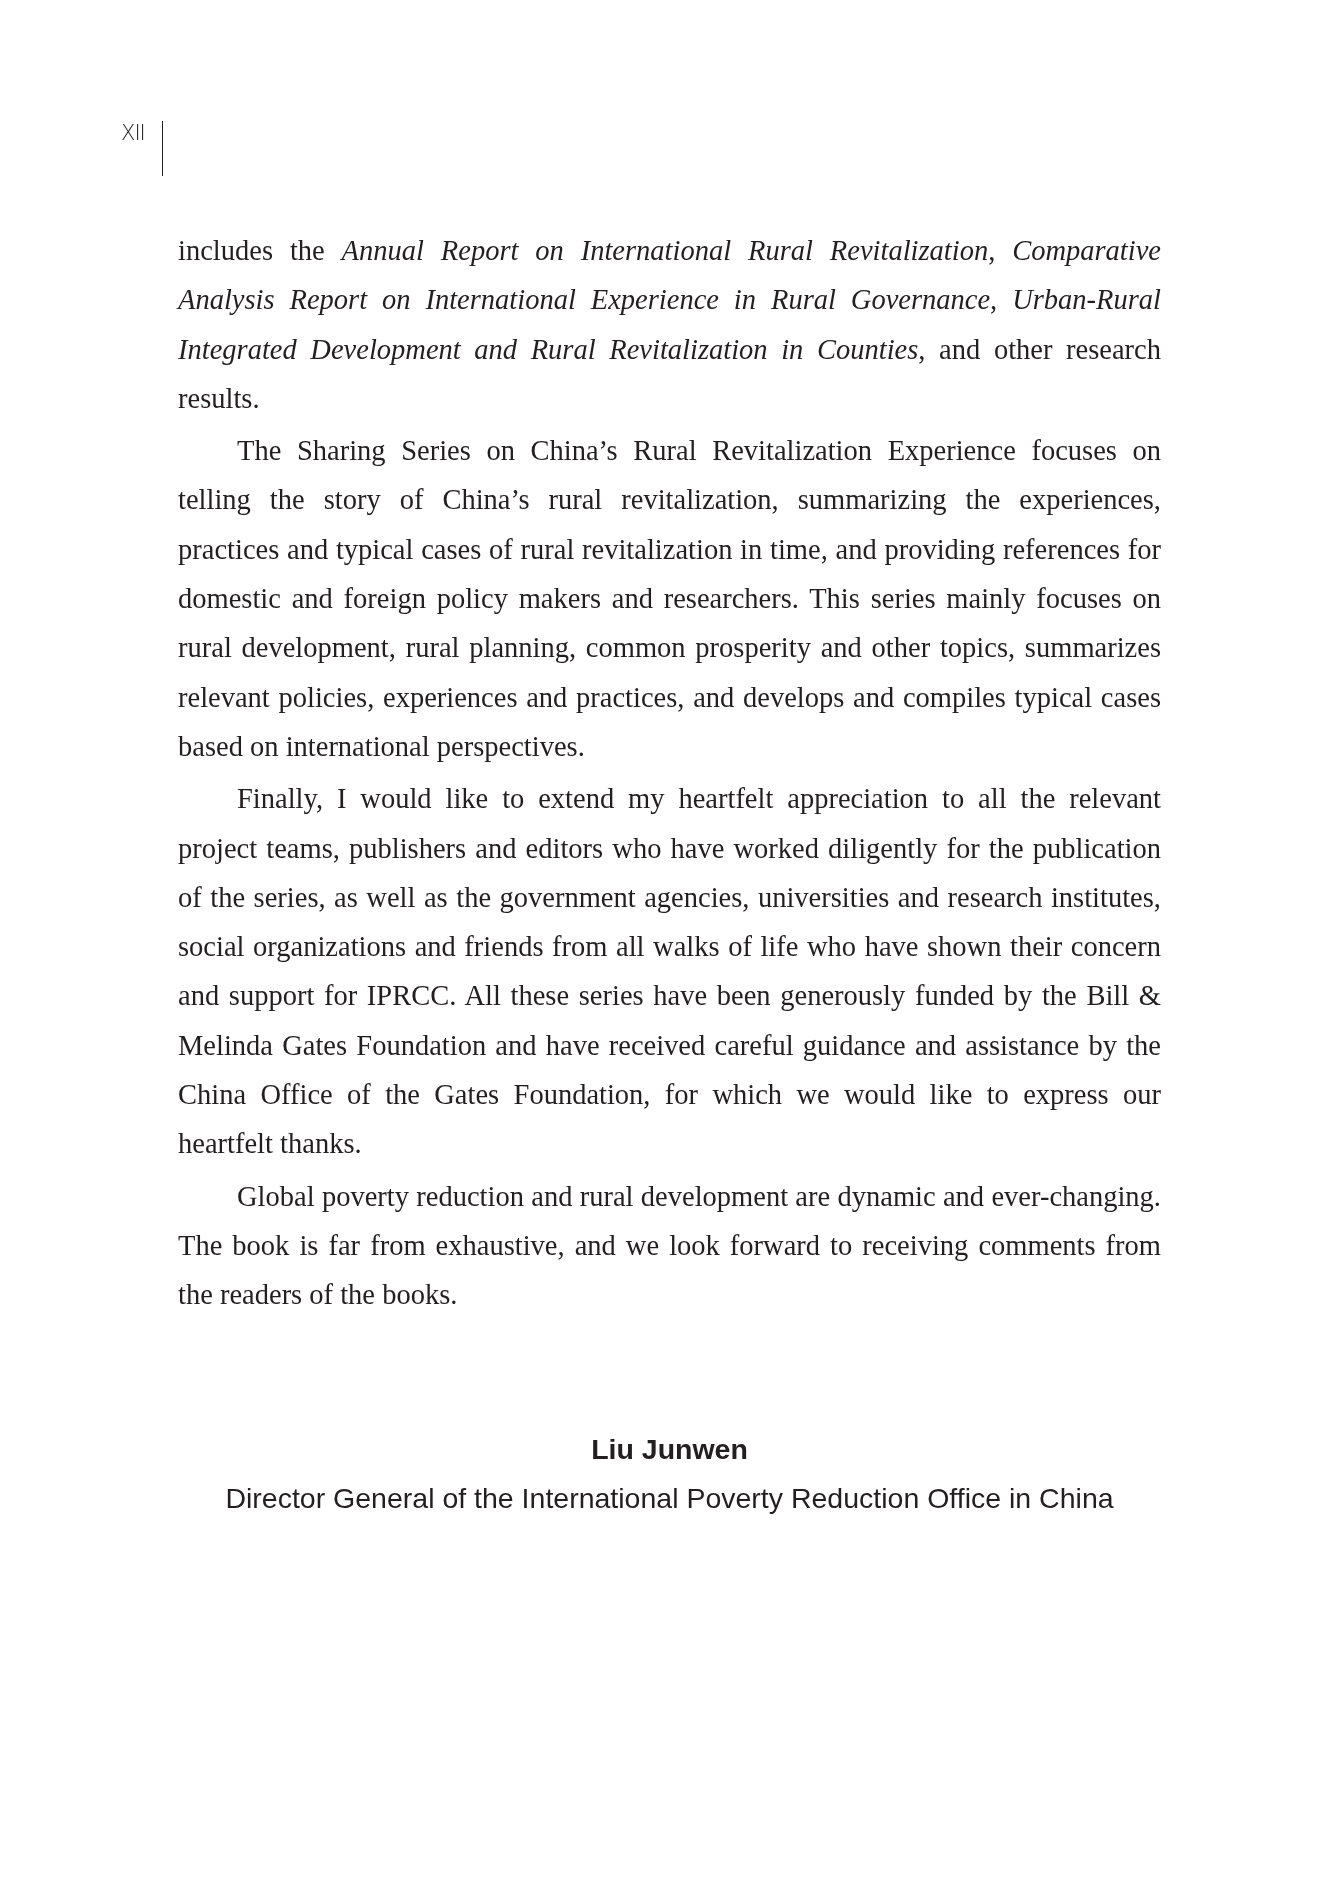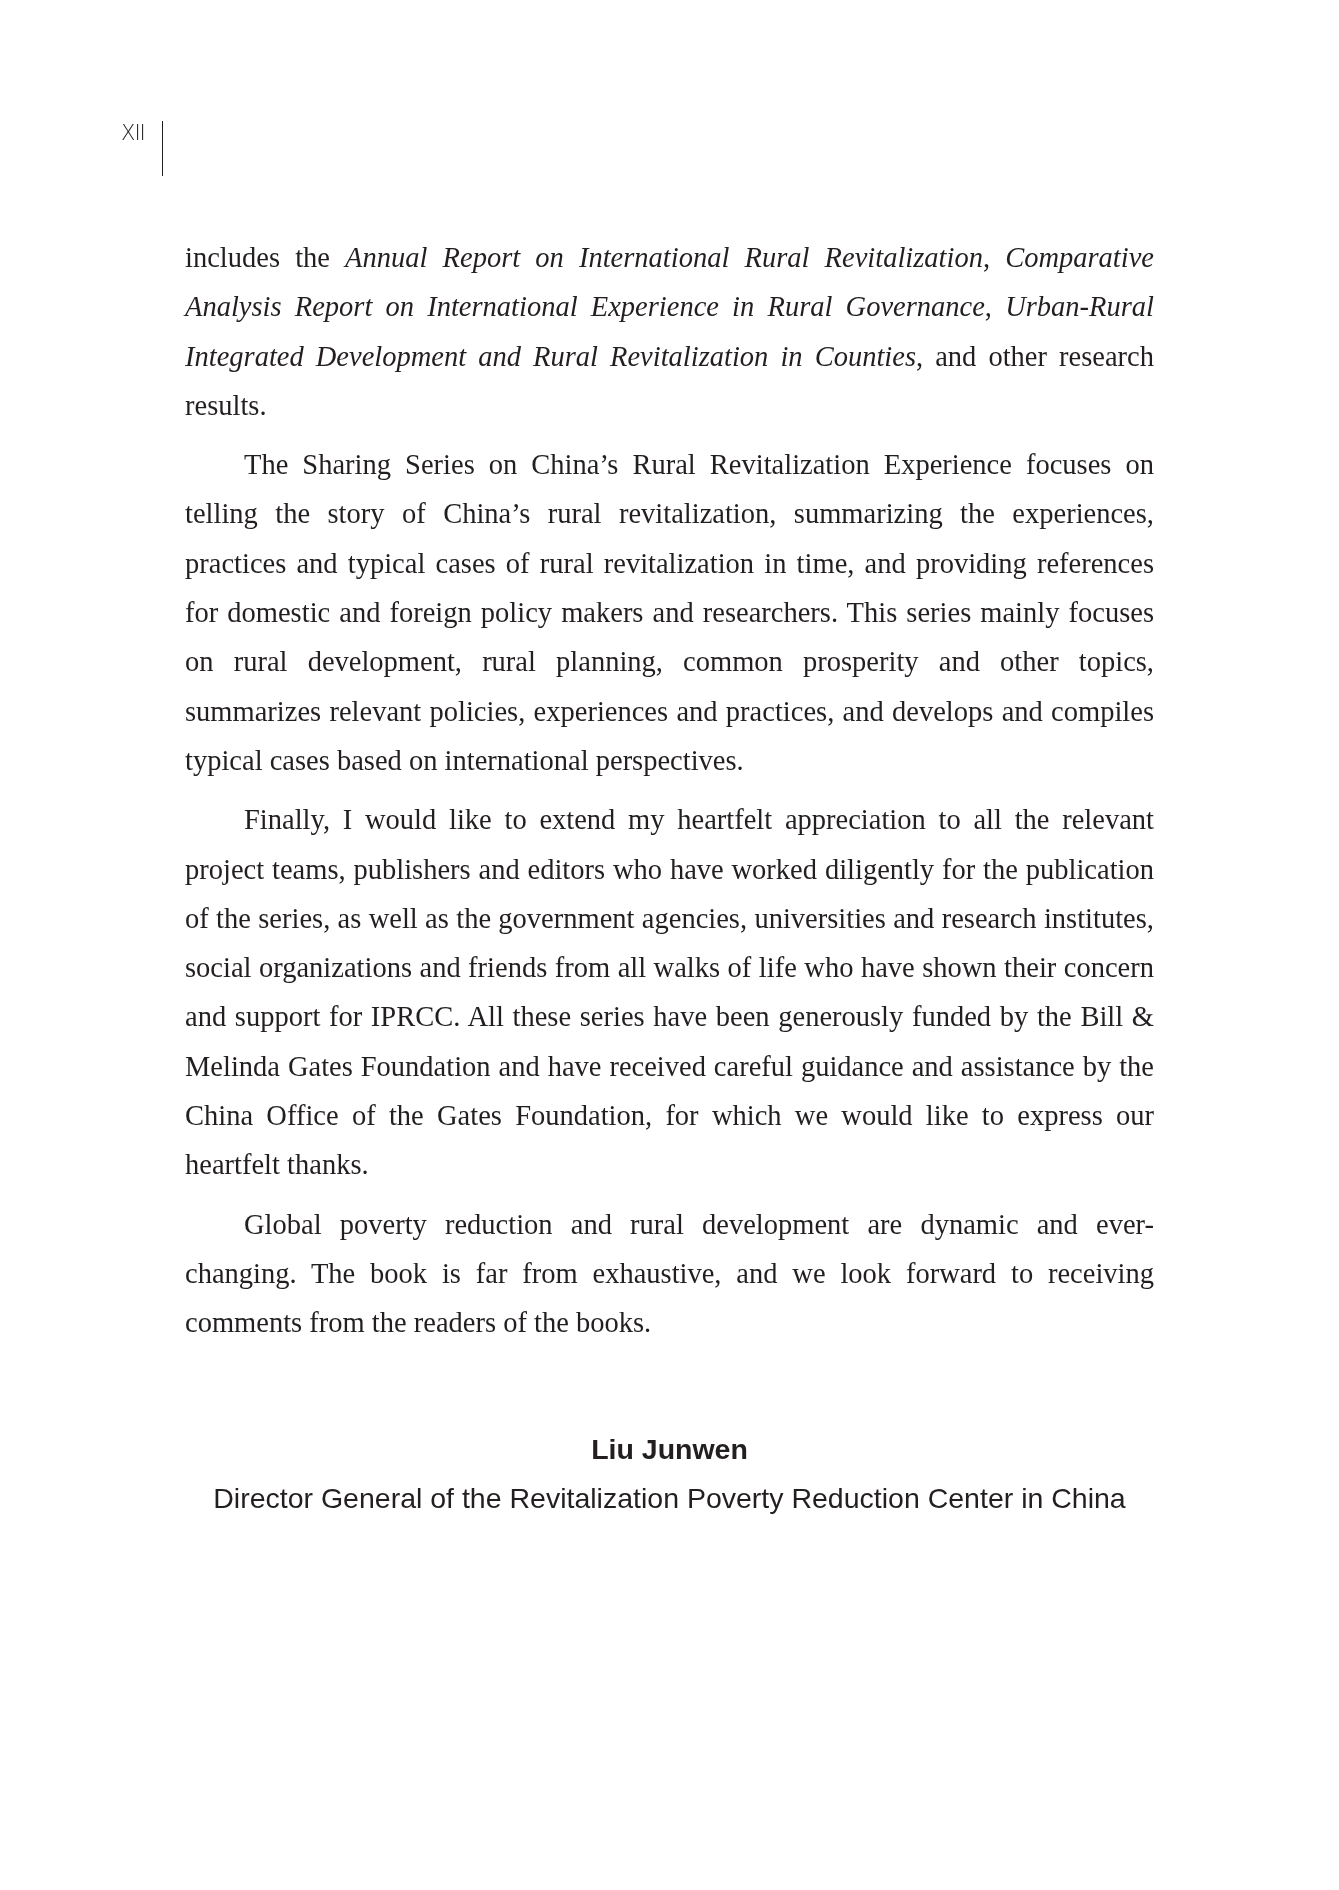--- a/index.html
+++ b/index.html
@@ -56,21 +56,21 @@
       left: 175px;
       top: 223px;
       width: 989px;
       font-family: "Liberation Serif", serif;
       font-size: 28.5px;
       line-height: 49.3px;
       text-align: justify;
       color: #231f20;
     }
     .body-text p {
-      margin: 10px;
+      margin: 3px;
     }
     .body-text p.indent {
       text-indent: 59px;
     }
     .body-text em {
       font-style: italic;
     }
     .body-text strong {
       font-weight: normal;
     }
@@ -102,14 +102,14 @@
 
 <main class="body-text">
   <p><span>includes the </span><em>Annual Report on International Rural Revitalization</em><span>, </span><em>Comparative Analysis Report on International Experience in Rural Governance</em><span>, </span><em>Urban-Rural Integrated Development and Rural Revitalization in Counties</em><span>, and other research results.</span></p>
   <p class="indent"><strong>The Sharing Series on China’s Rural Revitalization Experience</strong><span> focuses on telling the story of China’s rural revitalization, summarizing the experiences, practices and typical cases of rural revitalization in time, and providing references for domestic and foreign policy makers and researchers. This series mainly focuses on rural development, rural planning, common prosperity and other topics, summarizes relevant policies, experiences and practices, and develops and compiles typical cases based on international perspectives.</span></p>
   <p class="indent">Finally, I would like to extend my heartfelt appreciation to all the relevant project teams, publishers and editors who have worked diligently for the publication of the series, as well as the government agencies, universities and research institutes, social organizations and friends from all walks of life who have shown their concern and support for IPRCC. All these series have been generously funded by the Bill &amp; Melinda Gates Foundation and have received careful guidance and assistance by the China Office of the Gates Foundation, for which we would like to express our heartfelt thanks.</p>
   <p class="indent">Global poverty reduction and rural development are dynamic and ever-changing. The book is far from exhaustive, and we look forward to receiving comments from the readers of the books.</p>
 </main>
 
 <section class="signature">
   <div class="sig-name">Liu Junwen</div>
-  <div>Director General of the Revitalization Poverty Reduction Center in China</div>
+  <div>Director General of the International Poverty Reduction Office in China</div>
 </section>
 
 </body></html>

